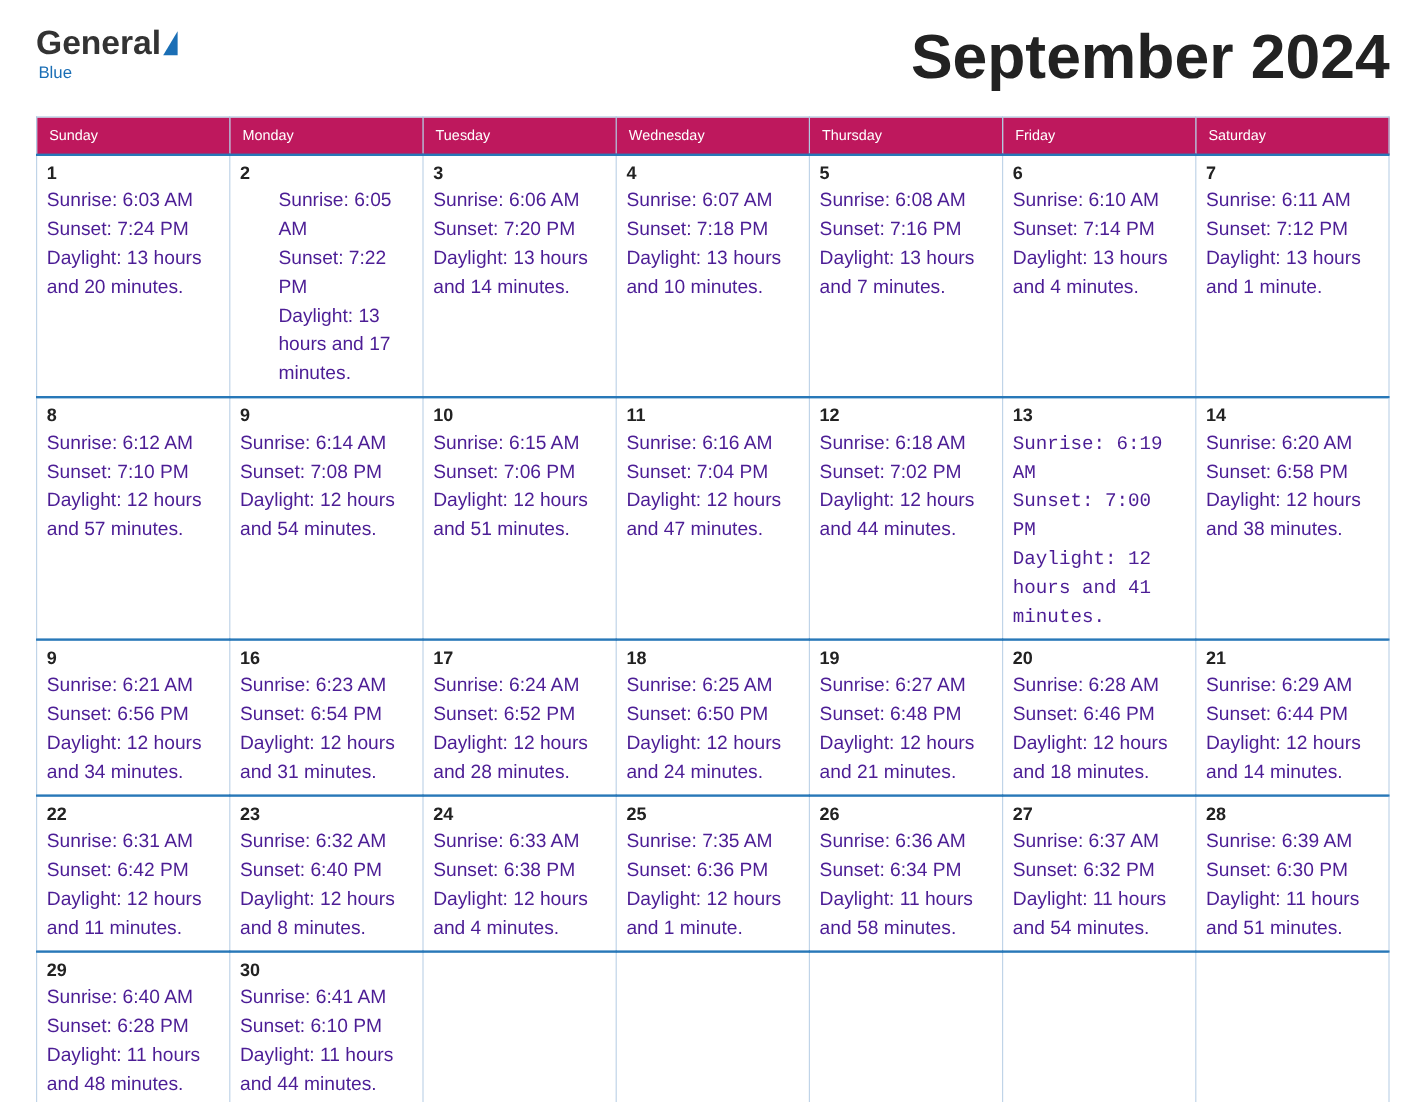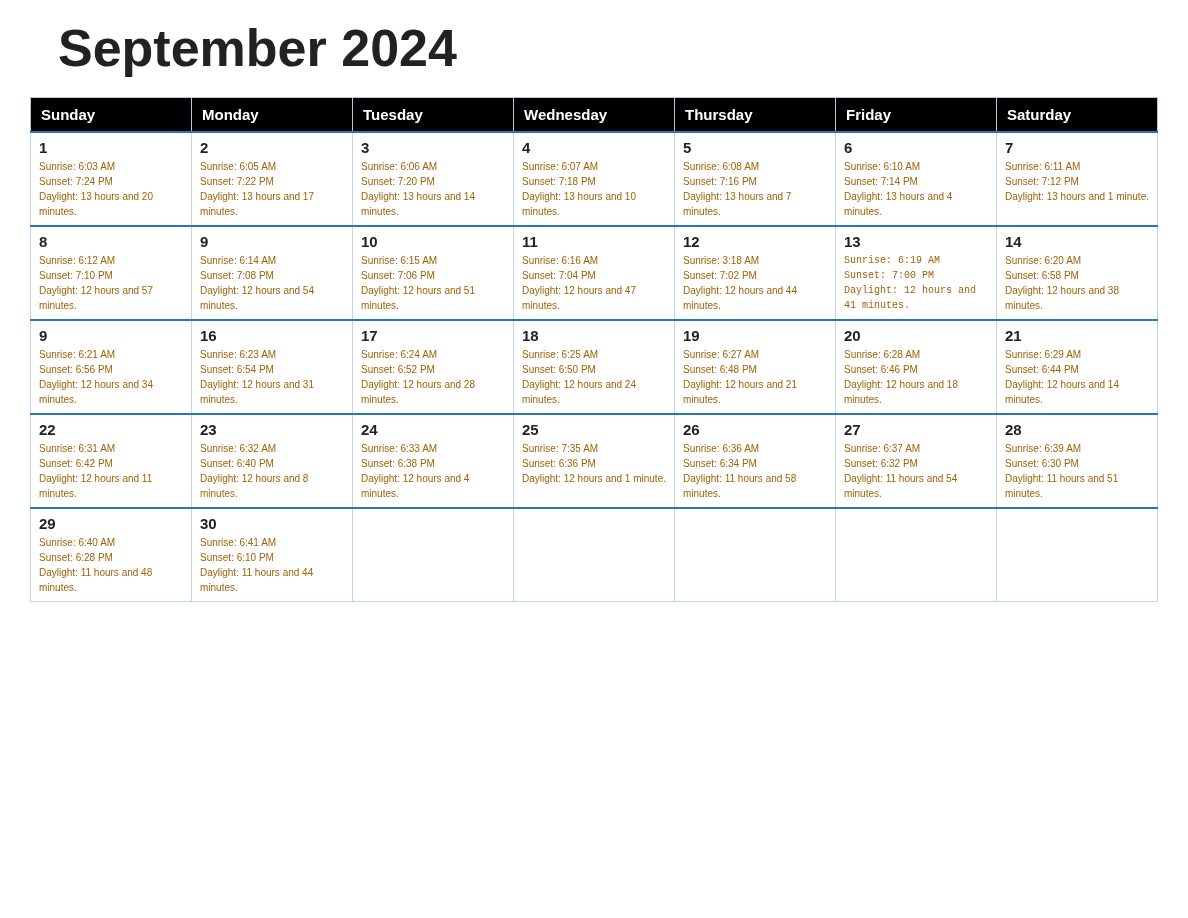--- a/index.html
+++ b/index.html
@@ -54,24 +54,24 @@
     .location {
       font-size: 18px;
       color: #444;
       margin-top: 4px;
     }
     .calendar {
       width: 100%;
       border-collapse: collapse;
     }
     .calendar th {
-      background-color: #000000;
+      background-color: #be185d;
       color: #fff;
-      font-size: 15px;
-      font-weight: bold;
+      font-size: 12px;
+      font-weight: normal;
       padding: 8px 10px;
       text-align: left;
       border: 1px solid #b0c8e0;
     }
     .calendar td {
       vertical-align: top;
       border: 1px solid #c0d4e8;
       padding: 6px 8px;
       width: calc(100% / 7);
       min-height: 110px;
@@ -80,22 +80,22 @@
       background: #fff;
     }
     .calendar td .day-num {
       font-size: 15px;
       font-weight: bold;
       color: #222;
       display: block;
       margin-bottom: 3px;
     }
     .calendar td .day-info {
-      font-size: 10px;
-      color: #a16207;
+      font-size: 16px;
+      color: #4c1d95;
       line-height: 1.5;
     }
     .calendar tr {
       border-bottom: 2px solid #2878b8;
     }
     .calendar tbody tr:last-child {
       border-bottom: none;
     }
     .empty-cell {
       background: #fff;
@@ -103,20 +103,29 @@
     .logo-row {
       display: flex;
       align-items: center;
       gap: 0px;
     }
   </style>
 </head>
 <body>
 
 <div class="header">
+  <div class="logo">
+    <div class="logo-row">
+      <span class="logo-general">General</span>
+      <span class="logo-triangle"></span>
+    </div>
+    <div>
+      <span class="logo-underline">Blue</span>
+    </div>
+  </div>
   <div class="title-section">
     <div class="month-title">September 2024</div>
   </div>
 </div>
 
 <table class="calendar">
   <thead>
     <tr>
     <th>Sunday</th>
         <th>Monday</th>
@@ -130,21 +139,21 @@
   <tbody id="calendar-body">
   <tr>
         <td>
           <span class="day-num">1</span>
           <div class="day-info" style="white-space: pre-line;">Sunrise: 6:03 AM
 Sunset: 7:24 PM
 Daylight: 13 hours and 20 minutes.</div>
         </td>
         <td>
           <span class="day-num">2</span>
-          <div class="day-info" style="white-space: pre-line;">Sunrise: 6:05 AM
+          <div class="day-info" style="white-space: pre-line; margin-left: 32px;">Sunrise: 6:05 AM
 Sunset: 7:22 PM
 Daylight: 13 hours and 17 minutes.</div>
         </td>
         <td>
           <span class="day-num">3</span>
           <div class="day-info" style="white-space: pre-line;">Sunrise: 6:06 AM
 Sunset: 7:20 PM
 Daylight: 13 hours and 14 minutes.</div>
         </td>
         <td>
@@ -192,21 +201,21 @@
 Daylight: 12 hours and 51 minutes.</div>
         </td>
         <td>
           <span class="day-num">11</span>
           <div class="day-info" style="white-space: pre-line;">Sunrise: 6:16 AM
 Sunset: 7:04 PM
 Daylight: 12 hours and 47 minutes.</div>
         </td>
         <td>
           <span class="day-num">12</span>
-          <div class="day-info" style="white-space: pre-line;">Sunrise: 3:18 AM
+          <div class="day-info" style="white-space: pre-line;">Sunrise: 6:18 AM
 Sunset: 7:02 PM
 Daylight: 12 hours and 44 minutes.</div>
         </td>
         <td>
           <span class="day-num">13</span>
           <div class="day-info" style="white-space: pre-line; font-family: Liberation Mono, monospace;">Sunrise: 6:19 AM
 Sunset: 7:00 PM
 Daylight: 12 hours and 41 minutes.</div>
         </td>
         <td>

